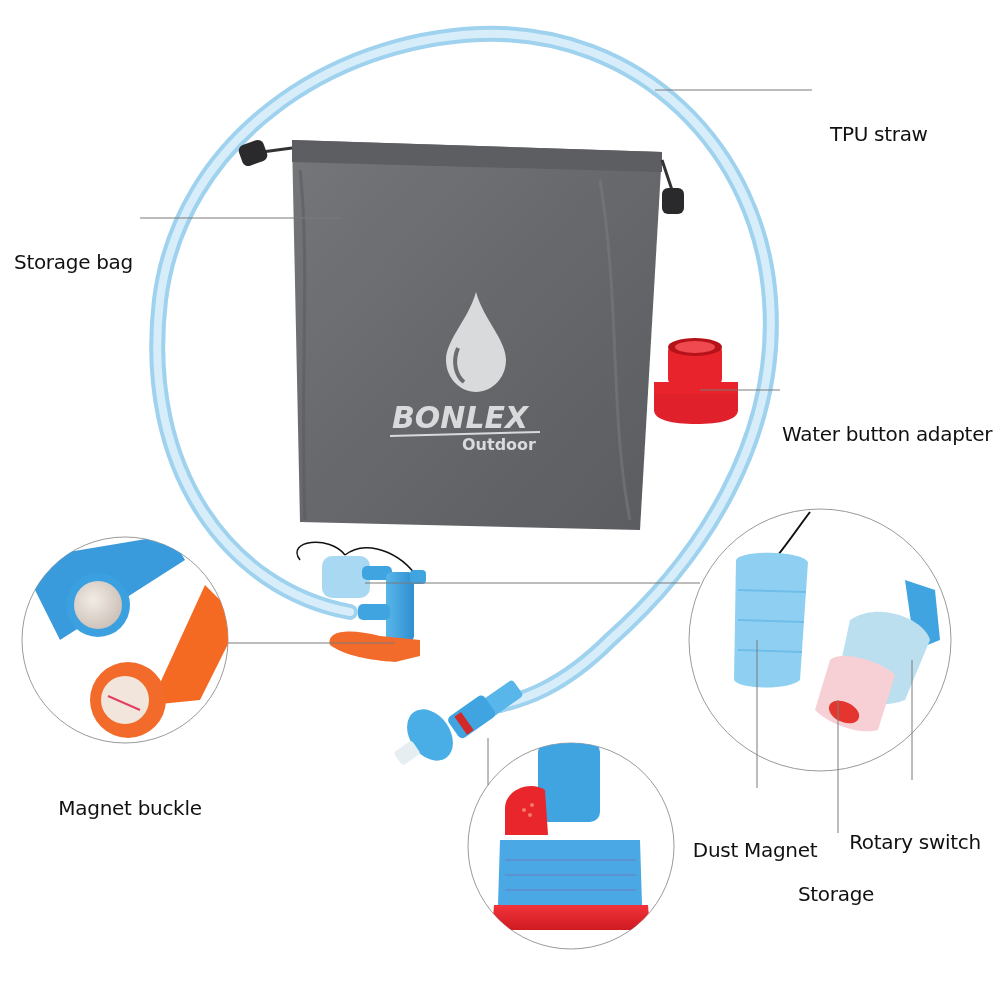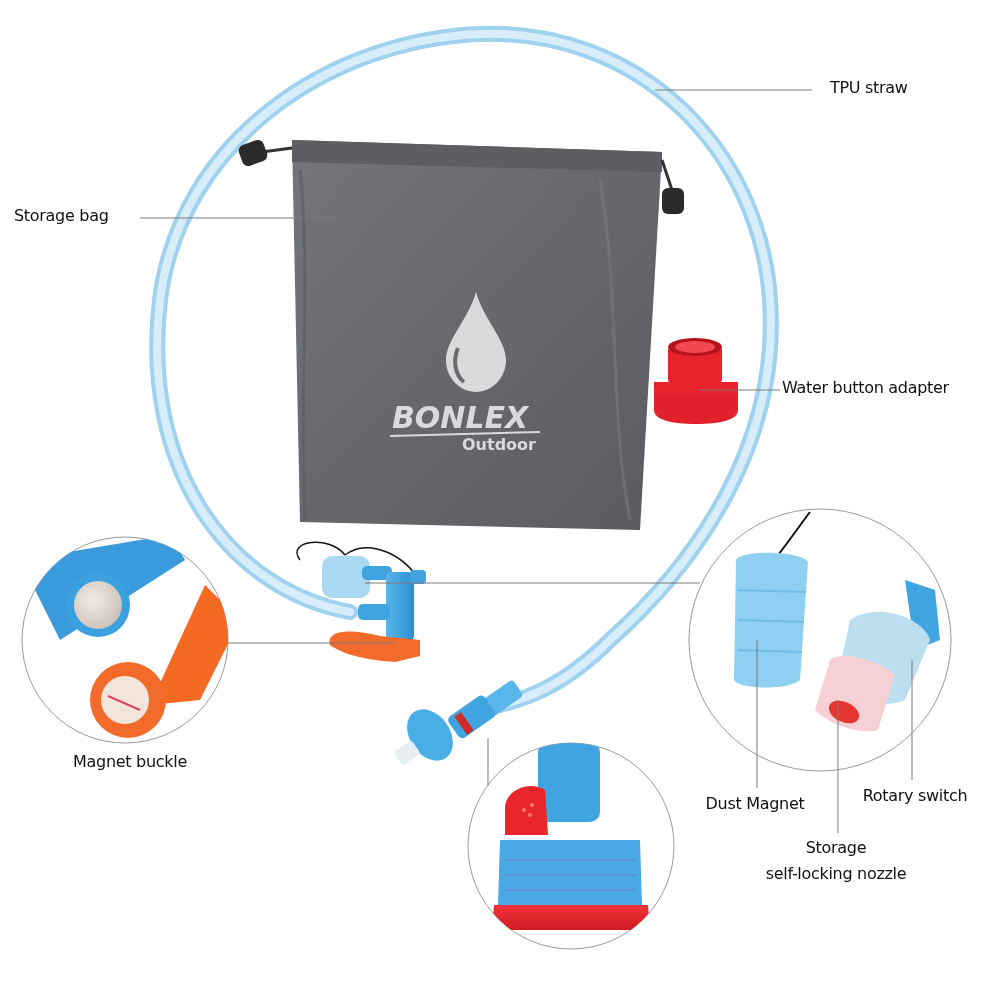--- a/index.html
+++ b/index.html
@@ -1,18 +1,18 @@
 <!DOCTYPE html>
 <html><head>
 <meta charset="utf-8">
 <style>
   html, body { margin: 0; padding: 0; background: #ffffff; }
   body { width: 1000px; height: 1000px; position: relative; overflow: hidden; font-family: "DejaVu Sans", sans-serif; }
   .stage { position: absolute; left: 0; top: 0; width: 1000px; height: 1000px; }
-  .label { position: absolute; color: #111; font-size: 16px; line-height: 1.2; white-space: nowrap; font-family: "DejaVu Sans", sans-serif; letter-spacing: -0.3px; }
+  .label { position: absolute; color: #111; font-size: 20px; line-height: 1.2; white-space: nowrap; font-family: "DejaVu Sans", sans-serif; letter-spacing: -0.3px; margin-top: 44px; }
   .label.center { text-align: center; transform: translateX(-50%); }
   svg { position: absolute; left: 0; top: 0; }
 </style>
 </head>
 <body>
 
 <div class="stage">
 
 <svg width="1000" height="1000" viewBox="0 0 1000 1000">
   <defs>
@@ -151,15 +151,14 @@
   </g>
 </svg>
 
   <div class="label" style="left:830px; top:78px;">TPU straw</div>
   <div class="label" style="left:14px; top:206px;">Storage bag</div>
   <div class="label" style="left:782px; top:378px;">Water button adapter</div>
   <div class="label center" style="left:130px; top:752px;text-align:center;">Magnet buckle</div>
   <div class="label center" style="left:755px; top:794px;">Dust Magnet</div>
   <div class="label center" style="left:915px; top:786px;">Rotary switch</div>
   <div class="label center" style="left:836px; top:838px;">Storage</div>
-  <div class="label center" style="left:836px; top:864px;">self-locking nozzle</div>
 
 </div>
 
 </body></html>

